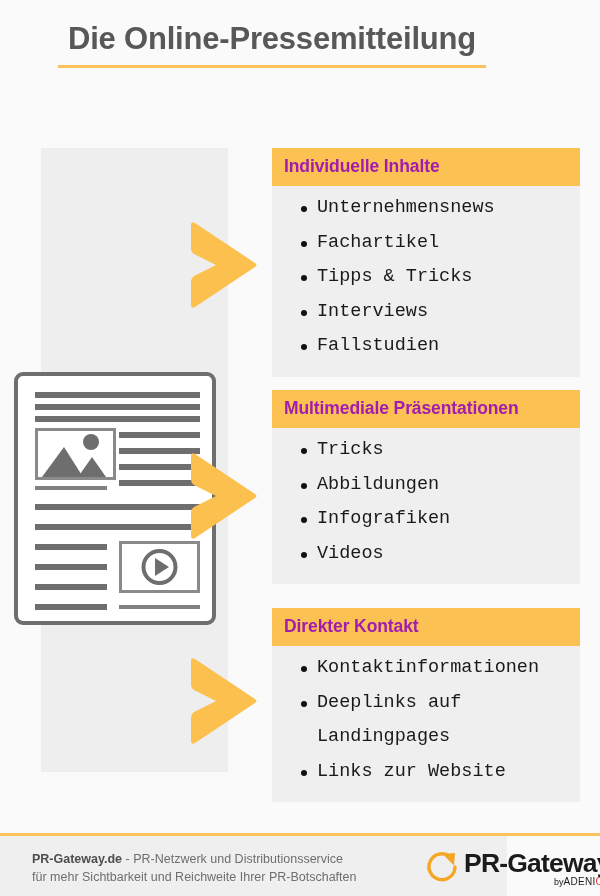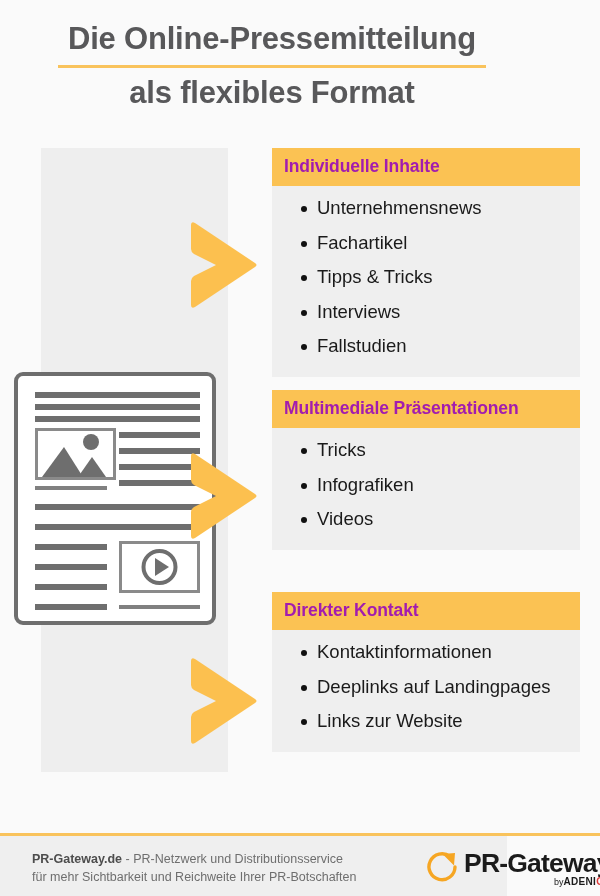--- a/index.html
+++ b/index.html
@@ -95,41 +95,42 @@
 
   
   .content-block {
     position: absolute;
     left: 272px;
     width: 308px;
     background: #efefef;
   }
   #block-0 { top: 148px; }
   #block-1 { top: 390px; }
-  #block-2 { top: 592px; }
+  #block-2 { top: 608px; }
 
   .block-header {
     background: #fbc253;
     color: #a21caf;
     font-size: 17.5px;
     font-weight: bold;
     padding: 8px 0 9px 12px;
     line-height: 21px;
     letter-spacing: -0.1px;
   }
   .block-body {
     padding: 5px 0 13px 0;
     list-style: none;
   }
   .block-body li {
     position: relative;
     color: #1a1a1a;
     font-size: 18.5px;
     line-height: 34.5px;
     padding-left: 45px;
+    font-family: Liberation Mono, monospace;
   }
   .block-body li::before {
     content: "";
     position: absolute;
     left: 29px;
     top: 15px;
     width: 6px;
     height: 6px;
     border-radius: 50%;
     background: #111111;
@@ -181,30 +182,29 @@
   }
   #logo-sub {
     position: absolute;
     left: 86px;
     top: 30px;
     font-size: 10px;
     color: #1b1b1b;
     white-space: nowrap;
   }
   #logo-sub .by { font-weight: normal; font-size: 9px; padding-left: 44px; }
-  #logo-sub .adenion { font-weight: bold; letter-spacing: 0.3px; }
+  #logo-sub .adenion { font-weight: normal; letter-spacing: 0.3px; }
   #logo-sub .o-accent { color: #e03a3a; }
 </style>
 </head>
 <body>
 
 <div id="title-block">
   <div class="title-line">Die Online-Pressemitteilung</div>
   <div id="title-rule"></div>
-  <div class="title-line">als flexibles Format</div>
 </div>
 
 <div id="backdrop-panel"></div>
 
 <div id="document-illustration">
 
   <div class="doc-line" style="left:17px; top:16px;  width:165px;"></div>
   <div class="doc-line" style="left:17px; top:28px;  width:165px;"></div>
   <div class="doc-line" style="left:17px; top:40px;  width:165px;"></div>
 
@@ -264,20 +264,21 @@
     <li>Tipps &amp; Tricks</li>
     <li>Interviews</li>
     <li>Fallstudien</li>
   </ul>
 </div>
 
 <div class="content-block" id="block-1">
   <div class="block-header">Multimediale Präsentationen</div>
   <ul class="block-body">
     <li>Tricks</li>
+    <li>Abbildungen</li>
     <li>Infografiken</li>
     <li>Videos</li>
   </ul>
 </div>
 
 <div class="content-block" id="block-2">
   <div class="block-header">Direkter Kontakt</div>
   <ul class="block-body">
     <li>Kontaktinformationen</li>
     <li style="padding-right:14px;">Deeplinks auf Landingpages</li>

